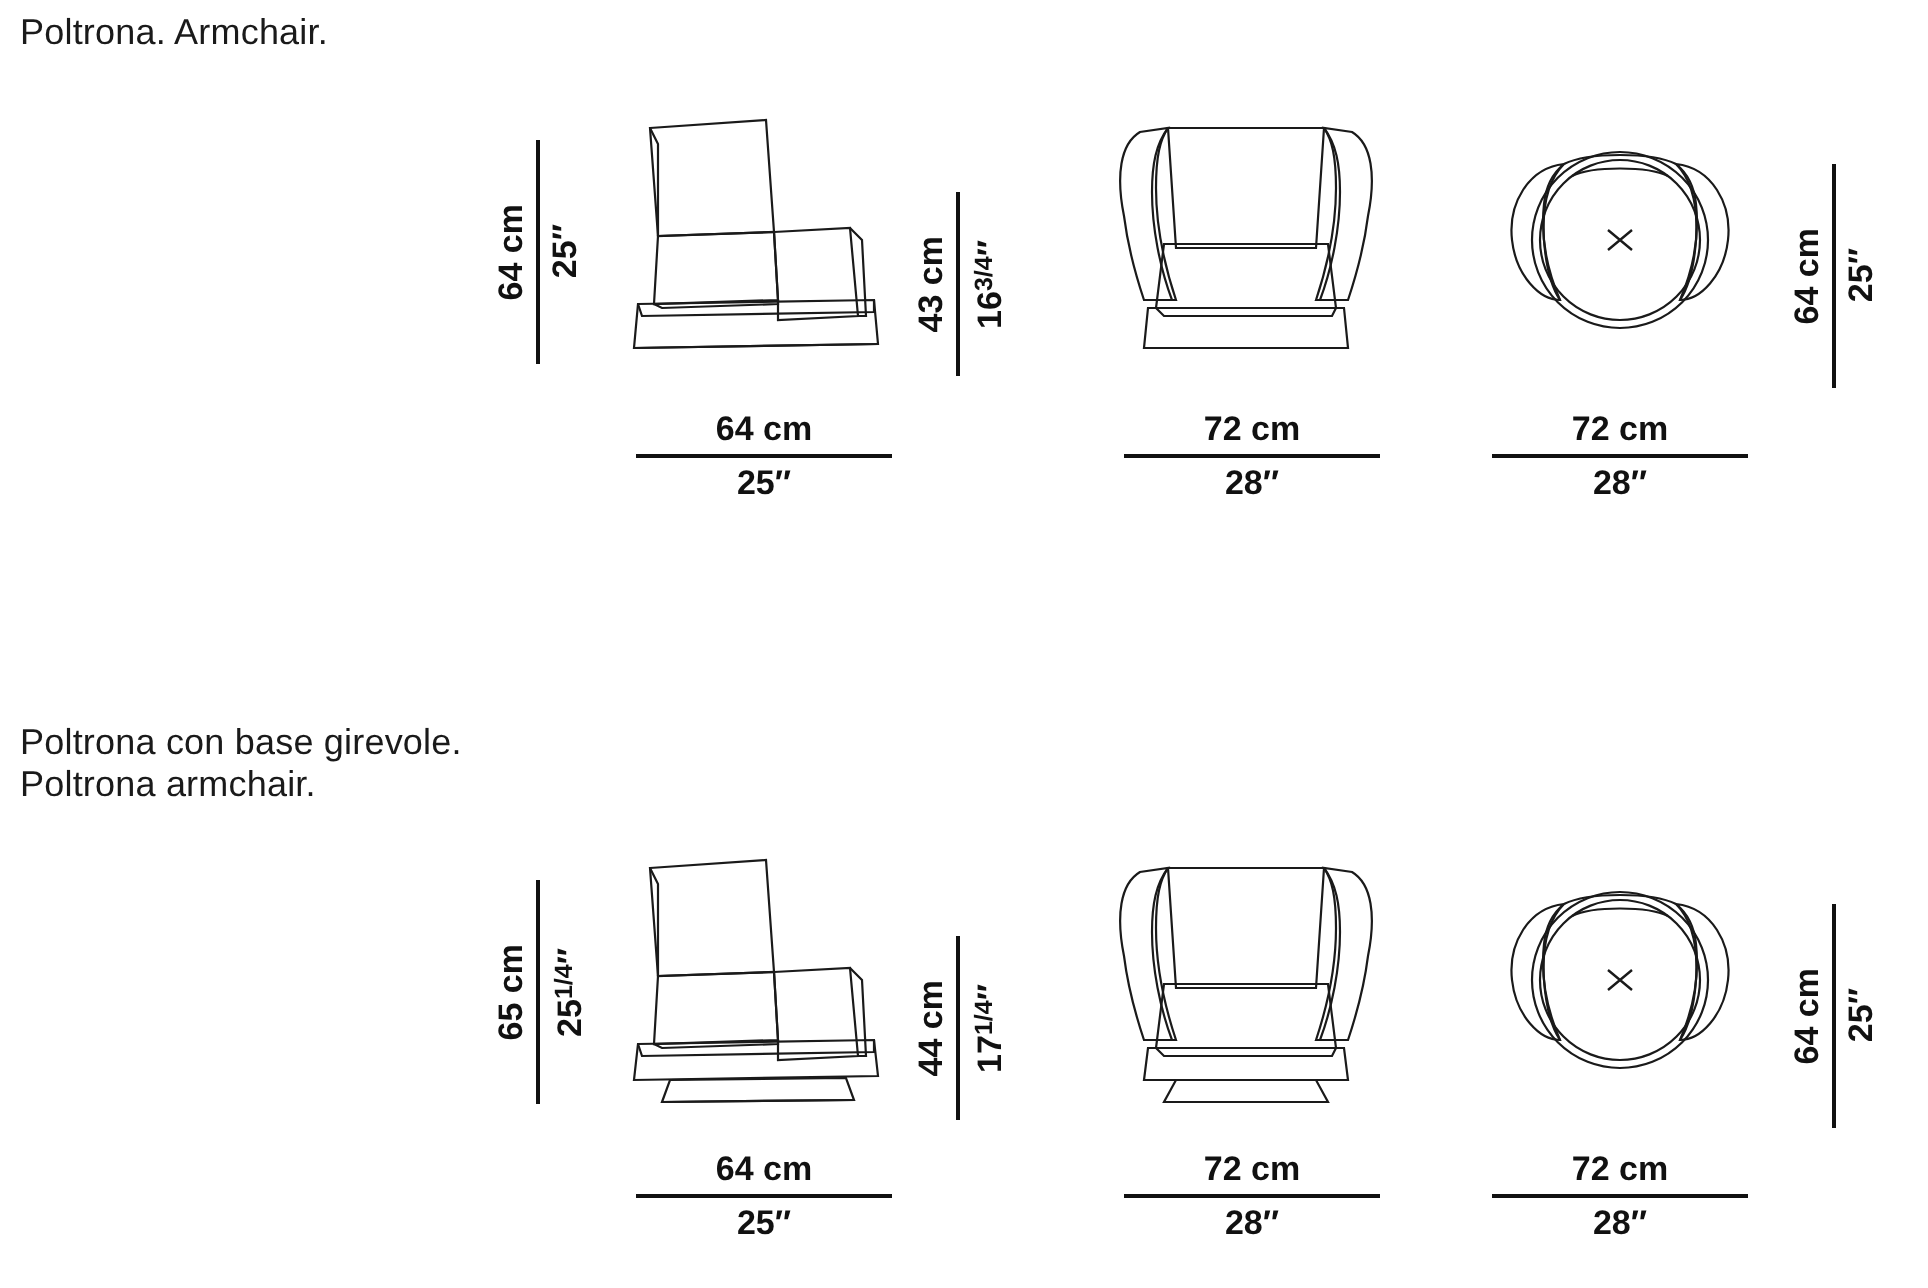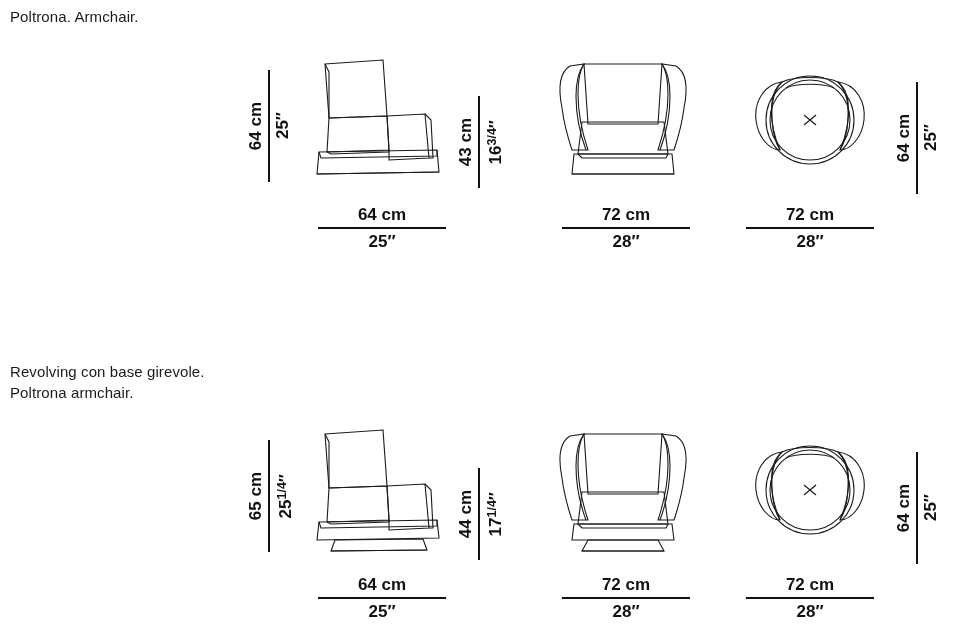--- a/index.html
+++ b/index.html
@@ -16,21 +16,21 @@
     overflow: hidden;
   }
   .page {
     position: absolute;
     left: 0; top: 0;
     width: 964px;
     height: 644px;
   }
   .caption {
     position: absolute;
-    font-size: 15px;
+    font-size: 18px;
     line-height: 21px;
     letter-spacing: 0.1px;
     color: #1a1a1a;
     white-space: nowrap;
   }
   .caption-1 { left: 10px; top: 6px; }
   .caption-2 { left: 10px; top: 361px; }
 
   
   .dim {
@@ -175,21 +175,21 @@
     <div class="txt">25″</div>
   </div>
 
   <div class="dim dim-h" style="left:746px; top:204px; width:128px;">
     <div class="top">72 cm</div>
     <div class="rule"></div>
     <div class="bot">28″</div>
   </div>
 
   <div class="caption caption-2">
-    <div>Revolving con base girevole.</div>
+    <div>Poltrona con base girevole.</div>
     <div>Poltrona armchair.</div>
   </div>
 
   <div class="dim dim-v" style="left:246px; top:440px; height:112px;">
     <div class="txt">65 cm</div>
     <div class="vrule"></div>
     <div class="txt"><span>25</span><span class="frac">1/4</span><span>″</span></div>
   </div>
 
   <div class="view" style="left:305px; top:424px;">

